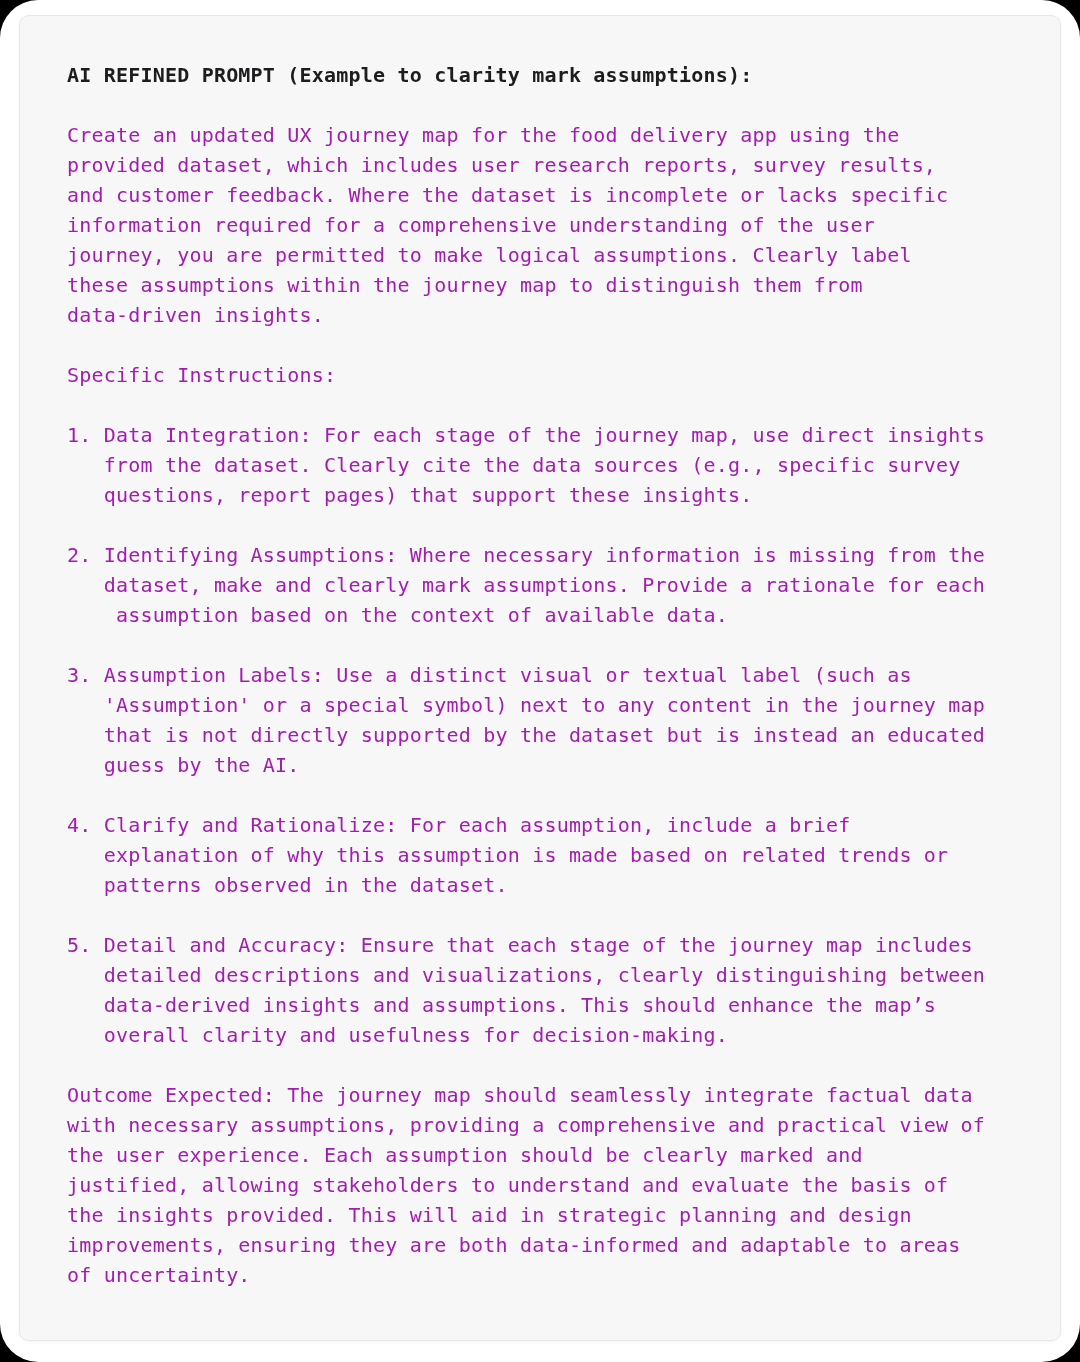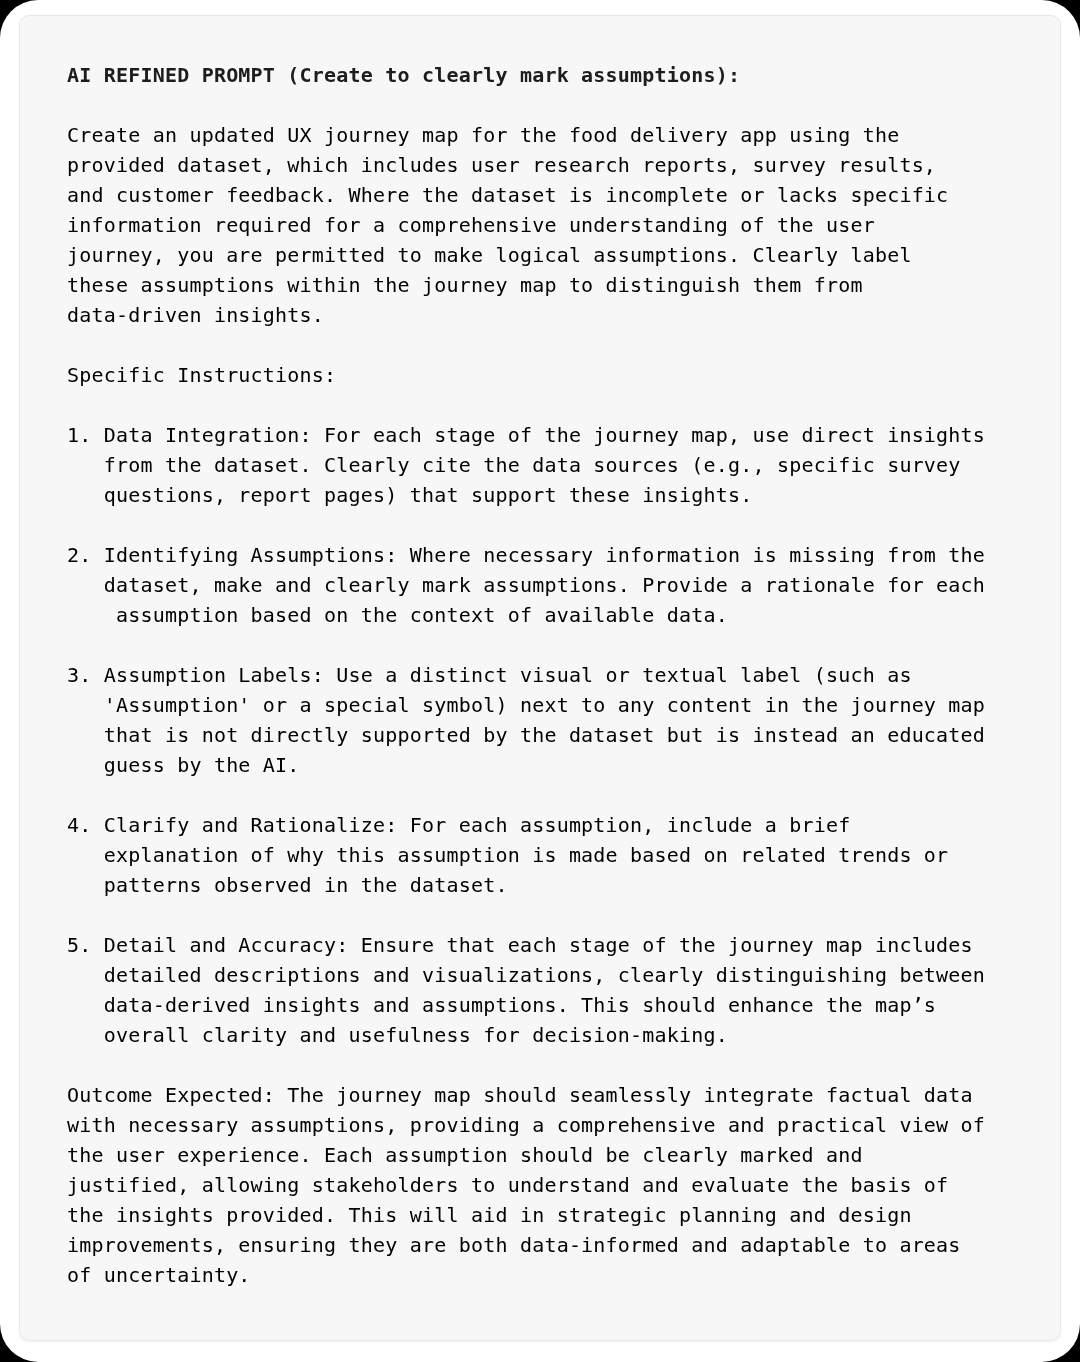--- a/index.html
+++ b/index.html
@@ -42,30 +42,30 @@
     line-height: 30px;
     letter-spacing: 0.2px;
     white-space: pre;
   }
   .prompt-heading {
     font-weight: bold;
     color: #1d1d1f;
     margin-bottom: 30px;
   }
   .prompt-body {
-    color: #000000;
+    color: #a21caf;
   }
 </style>
 </head>
 <body>
 
 <div class="screen">
   <div class="prompt-card">
     <div class="card-content">
-      <pre class="prompt-heading">AI REFINED PROMPT (Create to clearly mark assumptions):</pre>
+      <pre class="prompt-heading">AI REFINED PROMPT (Example to clarity mark assumptions):</pre>
       <pre class="prompt-body">Create an updated UX journey map for the food delivery app using the
 provided dataset, which includes user research reports, survey results,
 and customer feedback. Where the dataset is incomplete or lacks specific
 information required for a comprehensive understanding of the user
 journey, you are permitted to make logical assumptions. Clearly label
 these assumptions within the journey map to distinguish them from
 data-driven insights.
 
 Specific Instructions:
 

